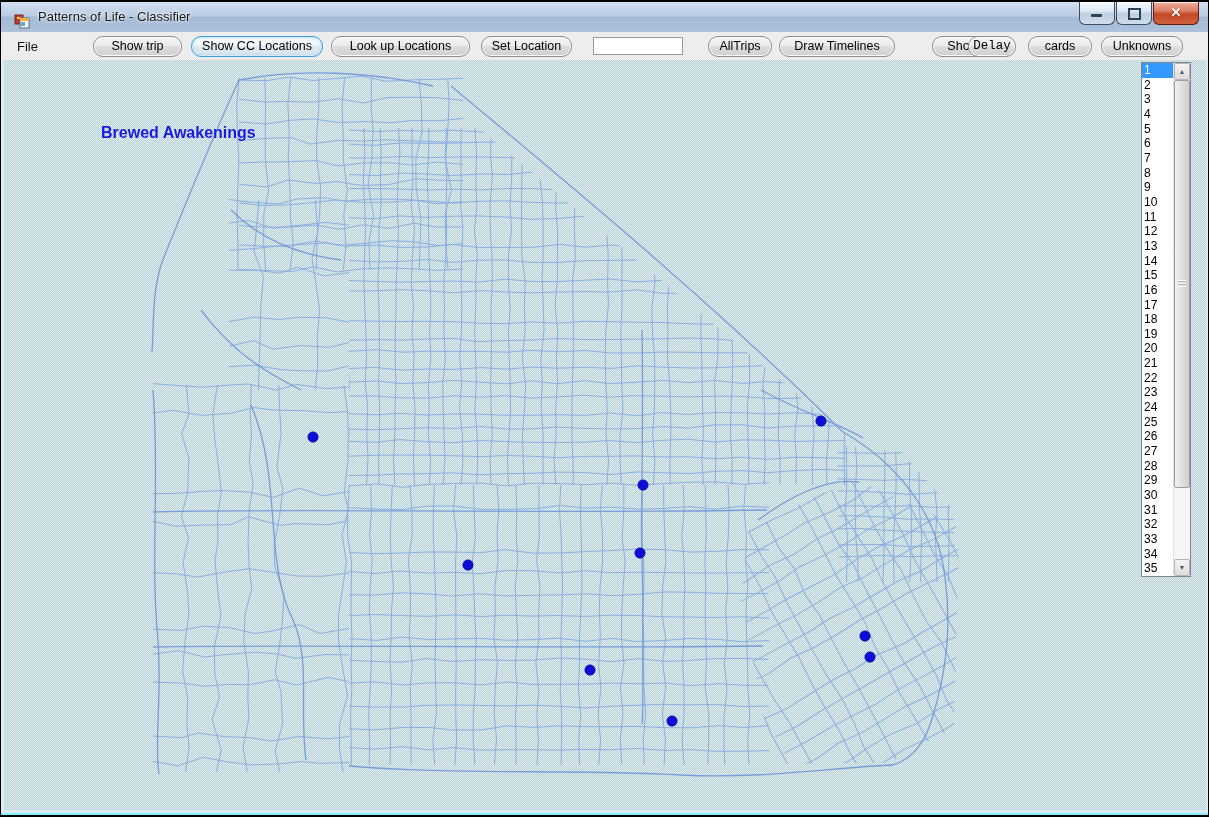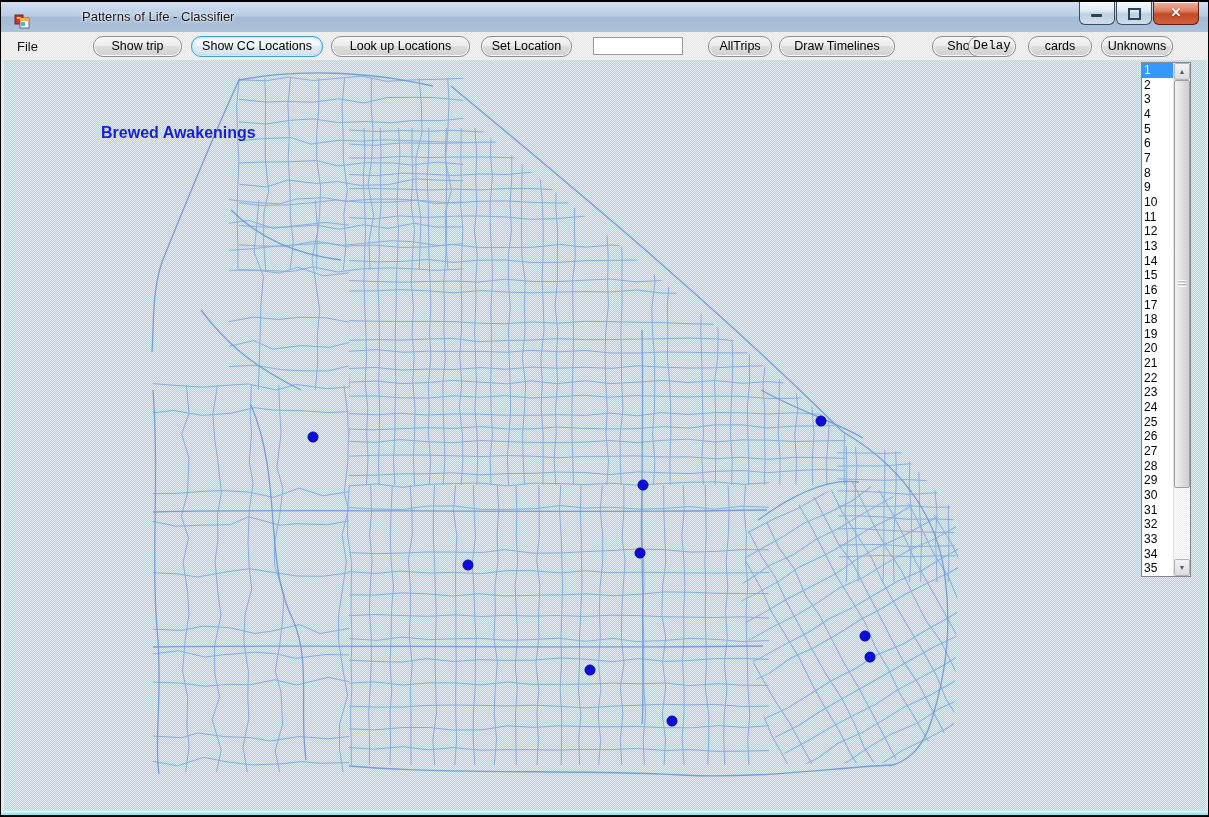--- a/index.html
+++ b/index.html
@@ -11,21 +11,21 @@
   }
   
   #titlebar{
     position:absolute;top:2px;left:1px;right:1px;height:30px;
     background:linear-gradient(#d3dff0,#b9cce4 45%,#a3bad6 52%,#adc2da);
     border-bottom:1px solid #8ea6c2;
   }
   #app-icon{position:absolute;left:13px;top:11px;width:16px;height:16px;}
   #win-title{
     position:absolute;left:37px;top:7px;font-size:13px;color:#151515;
-    text-shadow:0 0 4px #ffffff,0 0 2px #ffffff;white-space:nowrap;margin-left:44px;
+    text-shadow:0 0 4px #ffffff,0 0 2px #ffffff;white-space:nowrap;
   }
   #winbtns{position:absolute;top:0;right:9px;display:flex;gap:1px;}
   .wbtn{
     width:34px;height:22px;border:1px solid #3e4f62;border-top:none;
     border-radius:0 0 6px 6px;position:relative;
     background:linear-gradient(#f6fafd,#dfeaf4 40%,#bdcfdf 55%,#cfdeec);
     box-shadow:inset 0 1px 0 rgba(255,255,255,.8);
     cursor:default;
   }
   .wbtn.close{
@@ -155,21 +155,21 @@
   <input id="location-input" type="text" placeholder="" style="">
 <div class="tb-btn" style="left: 92px; width: 89px;">Show trip</div>
     <div class="tb-btn focused" style="left: 190px; width: 132px;">Show CC Locations</div>
     <div class="tb-btn" style="left: 330px; width: 139px;">Look up Locations</div>
     <div class="tb-btn" style="left: 480px; width: 91px;">Set Location</div>
     <div class="tb-btn" style="left: 707px; width: 64px;">AllTrips</div>
     <div class="tb-btn" style="left: 778px; width: 116px;">Draw Timelines</div>
     <div class="tb-btn" style="left: 931px; width: 62px;">Show</div>
     <div class="tb-btn" style="left: 967px; width: 48px; font-family: Liberation Mono, monospace;">Delay</div>
     <div class="tb-btn" style="left: 1027px; width: 64px;">cards</div>
-    <div class="tb-btn" style="left: 1100px; width: 72px;">Unknowns</div>
+    <div class="tb-btn" style="left: 1100px; width: 82px;">Unknowns</div>
   </div>
 
 <div id="maparea">
   <svg id="map-svg" width="1207" height="750" viewBox="0 0 1207 750">
     <defs>
       <clipPath id="clip-z2">
           <polygon points="348,68 478,68 845,375 845,425 348,425"></polygon>
         </clipPath>
       <clipPath id="clip-z6">
           <polygon points="748,462 856,420 958,466 952,702 772,704 740,540"></polygon>

